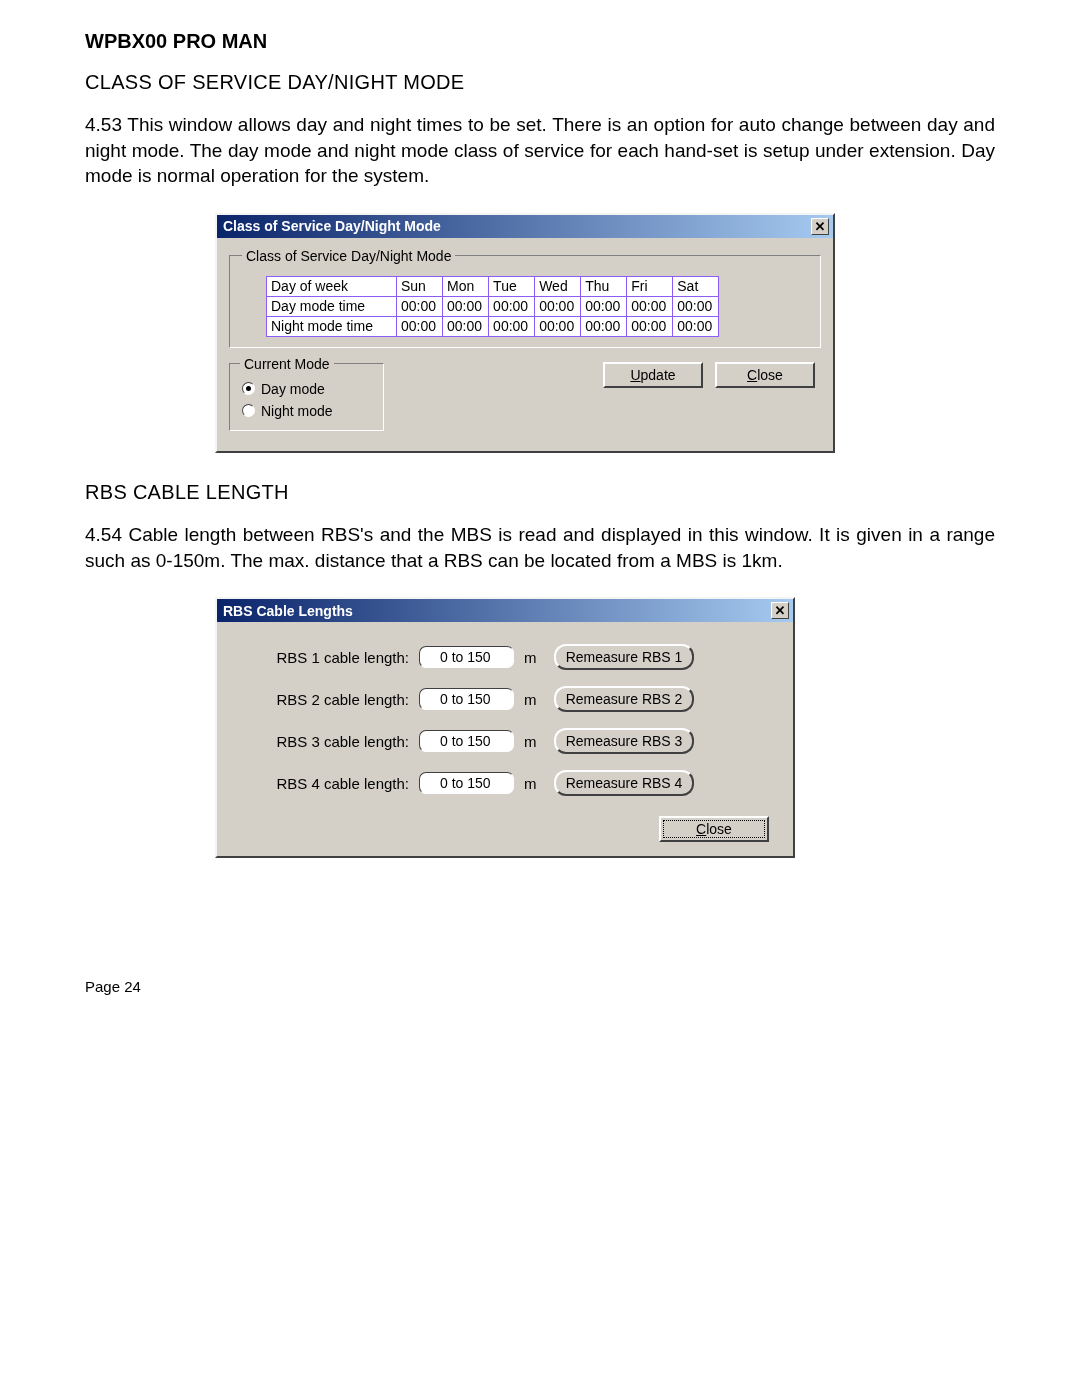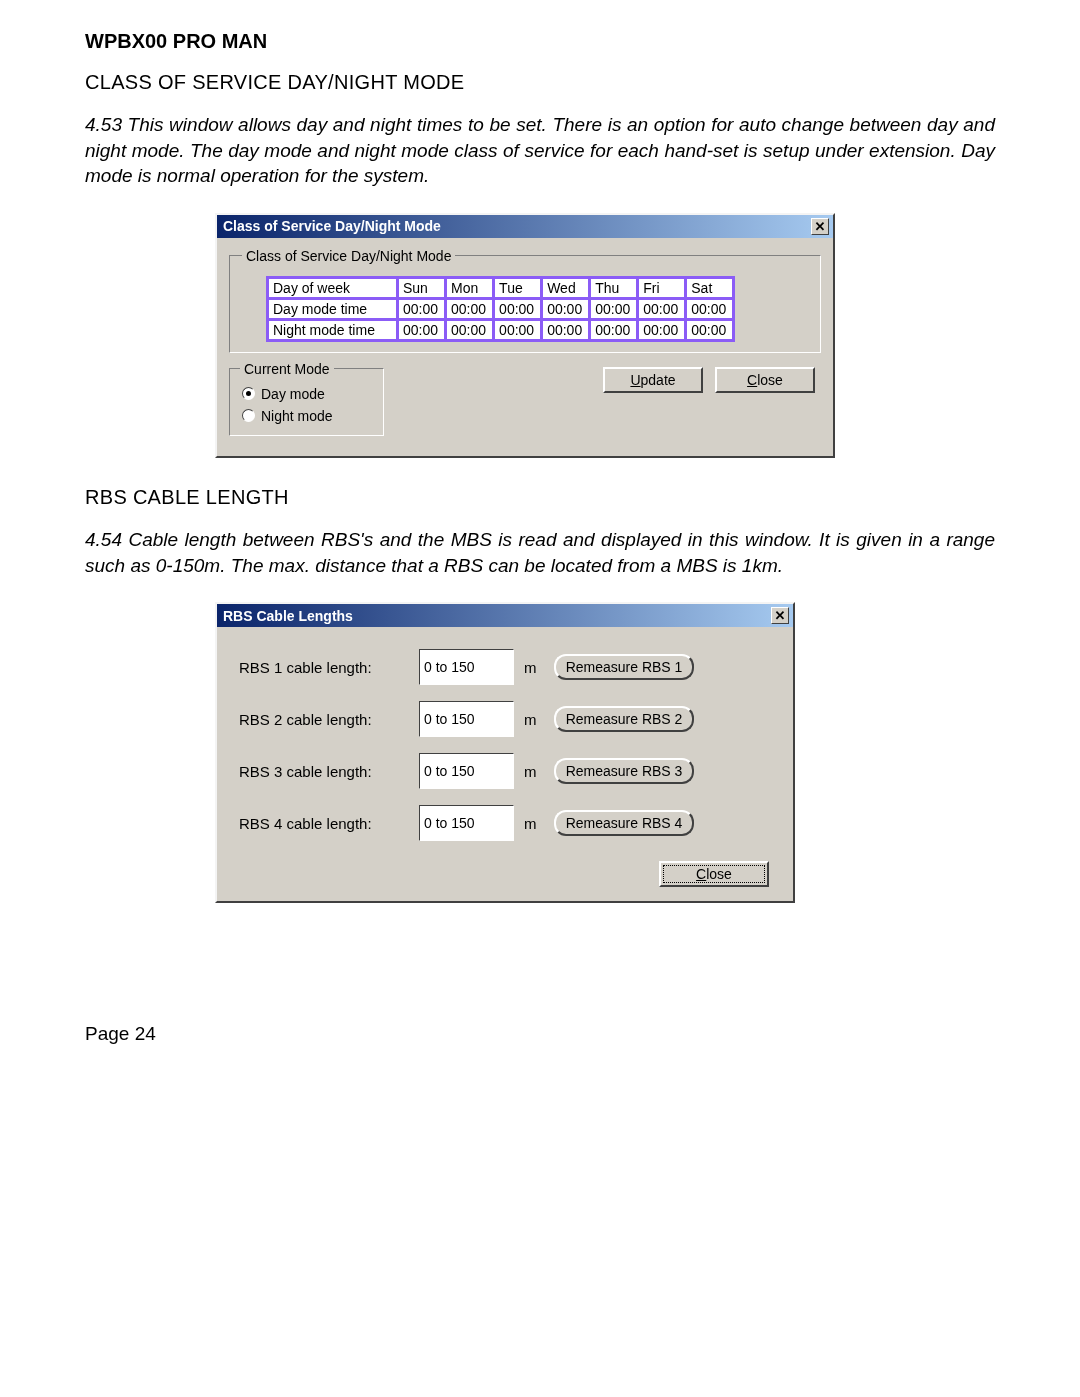--- a/index.html
+++ b/index.html
@@ -6,22 +6,22 @@
   body {
     margin: 0;
     font-family: Arial, "Helvetica Neue", Helvetica, sans-serif;
     background: #fff;
     color: #000;
     width: 1080px;
     padding: 30px 85px 50px 85px;
   }
   .doc-title { font-weight: bold; font-size: 20px; margin-bottom: 18px; }
   .section-heading { font-size: 20px; margin: 8px 0 18px 0; letter-spacing: .3px; }
-  .body-text { font-size: 19px; line-height: 1.35; margin-bottom: 24px; text-align: justify; font-style: italic; }
-  .page-num { font-size: 19px; margin-top: 120px; }
+  .body-text { font-size: 19px; line-height: 1.35; margin-bottom: 24px; text-align: justify; }
+  .page-num { font-size: 15px; margin-top: 120px; }
 
   
   .win {
     font-family: "MS Sans Serif","Segoe UI",Tahoma,Arial,sans-serif;
     font-size: 14px;
     background: #d4d0c8;
     border-top: 2px solid #f4f4f4;
     border-left: 2px solid #f4f4f4;
     border-right: 2px solid #404040;
     border-bottom: 2px solid #404040;
@@ -51,21 +51,21 @@
     border:1px solid #808080;
     border-right-color:#fff;border-bottom-color:#fff;
     padding:8px 12px 10px 12px;
     margin:0 0 8px 0;
   }
   fieldset.grp > legend { padding:0 4px; font-size:14px; }
 
   
   table.grid { border-collapse:collapse; margin:4px 0 0 24px; }
   table.grid td {
-    border:3px solid #8b5cf6;
+    border:1px solid #8b5cf6;
     background:#fff;
     padding:1px 6px 1px 4px;
     font-size:14px;
     height:20px;
     min-width:40px;
     white-space:nowrap;
   }
   table.grid td.rowhead {
     width:130px;
   }
@@ -89,25 +89,25 @@
     background:#d4d0c8;
     border-top:2px solid #fff;border-left:2px solid #fff;
     border-right:2px solid #404040;border-bottom:2px solid #404040;
     font-size:14px;font-family:inherit;text-align:center;padding:0;
   }
   .winbtn.focus { outline:1px dotted #000; outline-offset:-5px; }
   .u { text-decoration:underline; }
 
   
   .cable-row { display:flex;align-items:center;gap:10px;padding:8px 4px; }
-  .cable-label { width:170px;font-size:15px; }
+  .cable-label { width:170px;font-size:15px;text-align:right; }
   .cable-input {
-    width:95px;height:36px;font-size:14px;padding:2px 4px;
+    width:95px;height:22px;font-size:14px;padding:2px 20px;
     background:#fff;border-top:1px solid #404040;border-left:1px solid #404040;
-    border-right:1px solid #fff;border-bottom:1px solid #fff;
+    border-right:1px solid #fff;border-bottom:1px solid #fff;border-radius:7px;
   }
   .cable-unit { width:20px;font-size:15px; }
   .cable-btn {
     width:140px;height:26px;
     background:#d4d0c8;
     border-top:2px solid #fff;border-left:2px solid #fff;
     border-right:2px solid #404040;border-bottom:2px solid #404040;
     font-size:14px;font-family:inherit;padding:0;border-radius:12px;
   }
   .close-row { display:flex;justify-content:flex-end;padding:12px 6px 6px 0; }

